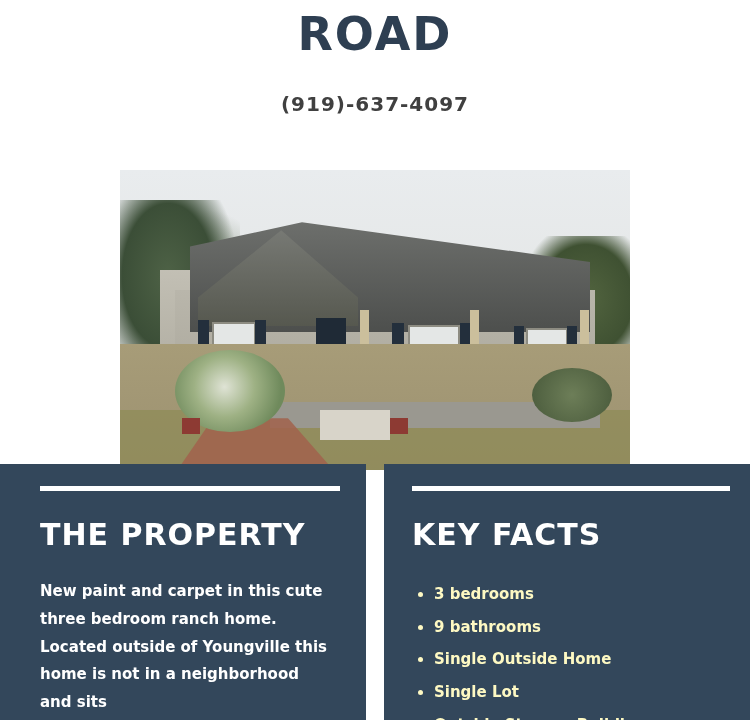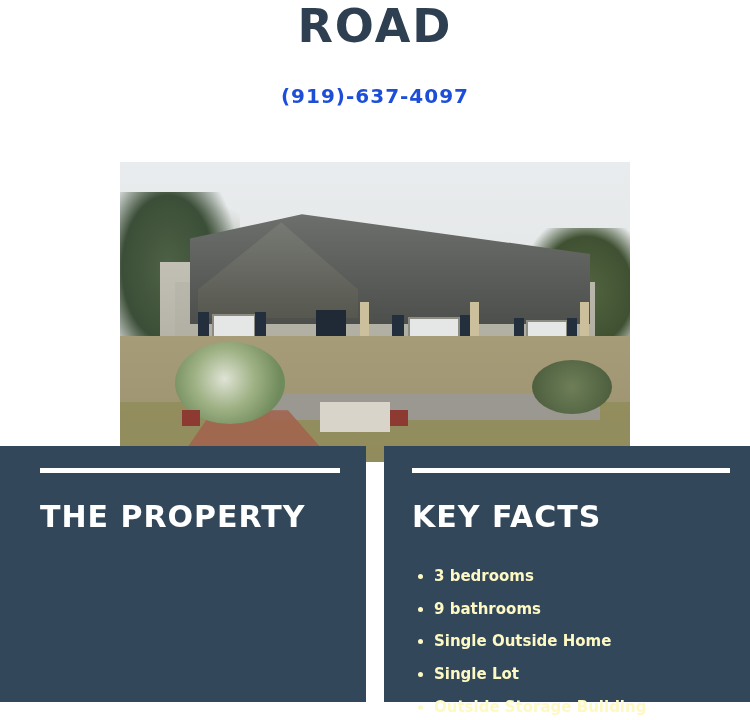--- a/index.html
+++ b/index.html
@@ -26,29 +26,29 @@
     padding-top: 0px;
   }
   .title {
     font-family: "DejaVu Sans", sans-serif;
     font-weight: bold;
     font-size: 46px;
     letter-spacing: 2px;
     color: #2e3f52;
     line-height: 1.05;
     margin: 0;
-    padding-top: 2px;
+    padding-top: 10px;
     text-transform: uppercase;
   }
   .phone {
     font-family: "DejaVu Sans", sans-serif;
     font-weight: bold;
     font-size: 20px;
     letter-spacing: 1px;
-    color: #1d4ed8;
+    color: #404040;
     margin-top: 34px;
   }
 
   
   .photo-wrap {
     margin-top: 54px;
     display: flex;
     justify-content: center;
   }
   .photo {
@@ -178,21 +178,21 @@
     position: absolute;
     bottom: 36px;
     width: 18px; height: 16px;
     background: #8d3a33;
   }
 
   
   .panels {
     position: absolute;
     left: 0; right: 0;
-    top: 446px;
+    top: 464px;
     display: flex;
     gap: 18px;
   }
   .panel {
     background: #33475b;
     color: #ffffff;
     padding: 22px 34px 28px 40px;
     box-sizing: border-box;
   }
   .panel-left  { width: 366px; height: 256px; }
@@ -284,20 +284,21 @@
       <div class="ph-pot" style="left:62px;"></div>
       <div class="ph-pot" style="left:270px;"></div>
     </div>
   </div>
 
   <div class="panels">
 
     <div class="panel panel-left">
       <div class="rule rule-left"></div>
       <h2>THE PROPERTY</h2>
+      <p>New paint and carpet in this cute three bedroom ranch home. Located outside of Youngville this home is not in a neighborhood and sits</p>
     </div>
 
     <div class="panel panel-right">
       <div class="rule rule-right"></div>
       <h2>KEY FACTS</h2>
       <ul class="facts">
         <li>3 bedrooms</li>
         <li>9 bathrooms</li>
         <li>Single Outside Home</li>
         <li>Single Lot</li>

